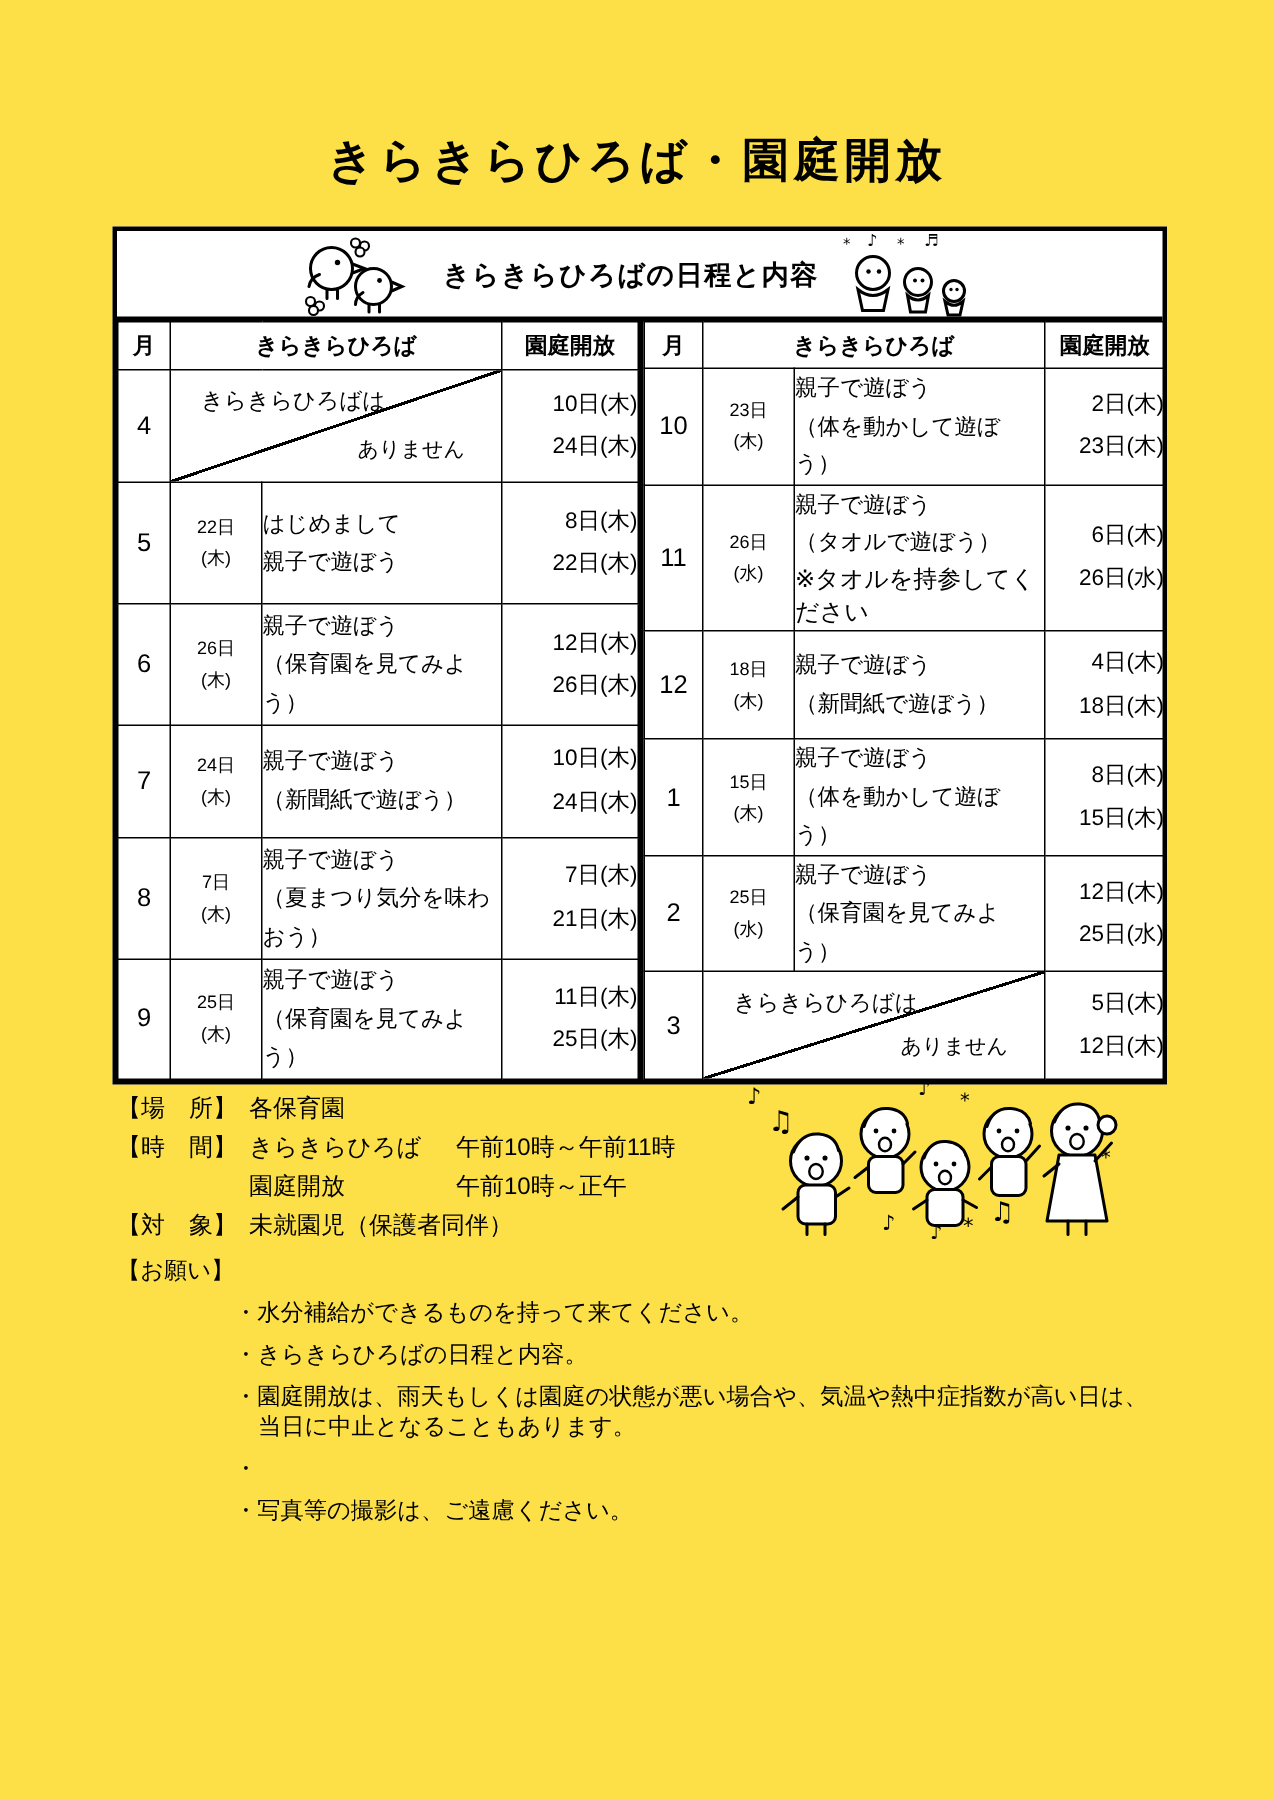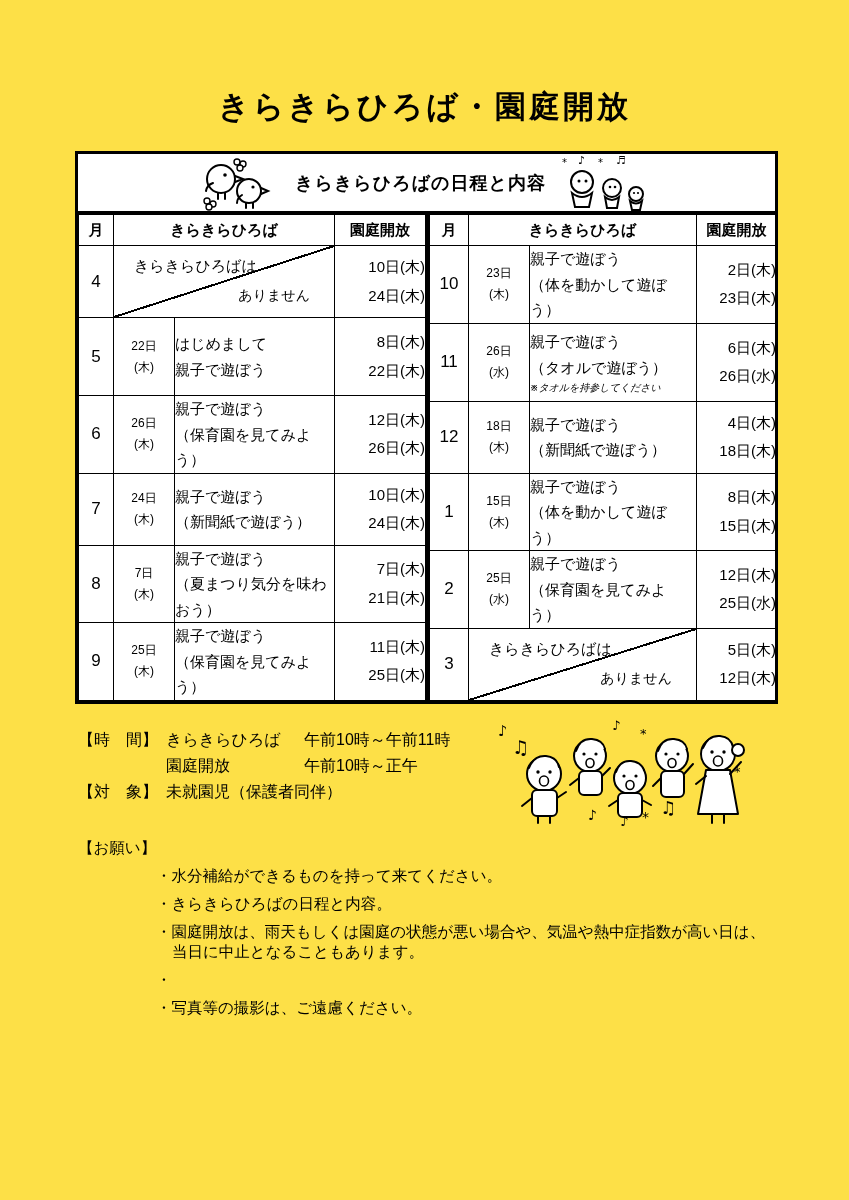--- a/index.html
+++ b/index.html
@@ -34,21 +34,21 @@
 
   table.half { border-collapse:collapse; table-layout:fixed; width:347px; flex:0 0 auto; }
   table.half td, table.half th { border:1px solid #000; padding:0; vertical-align:middle; }
   tr.hdr th { height:31px; font-size:15px; font-weight:bold; text-align:center; }
   tr.data-row { height:72px; }
   tr.data-row.tall { height:78px; }
 
   .c-month { text-align:center; font-size:17px; }
   .c-date  { text-align:center; font-size:12px; line-height:1.75; }
   .c-act   { text-align:left; padding:4px 2px 4px 8px; font-size:15px; line-height:1.7; }
-  .c-act .note { font-size:10px; line-height:1.4; margin-top:1px;font-style:italic; }
+  .c-act .note { font-size:16px; line-height:1.4; margin-top:1px; }
   .c-garden{ text-align:right; padding-right:15px; font-size:15px; line-height:1.9; white-space:nowrap; }
 
   td.closed-cell { position:relative; }
   .diag {
     position:absolute; top:0; left:0; right:0; bottom:0;
     background:linear-gradient(to top left,
       transparent calc(50% - 1px), #000 calc(50% - 1px),
       #000 calc(50% + 1px), transparent calc(50% + 1px));
   }
   .closed-l1 { position:absolute; top:11px; left:20px; font-size:15px; }
@@ -345,20 +345,24 @@
                 <div>12日(木)</div>
           </td>
         </tr>
       </tbody>
         </table>
     </div>
   </div>
 
   <div class="info">
     <div class="info-row">
+      <span class="info-label">【場　所】</span>
+      <span>各保育園</span>
+    </div>
+    <div class="info-row">
       <span class="info-label">【時　間】</span>
       <span class="time-name">きらきらひろば</span>
       <span>午前10時～午前11時</span>
     </div>
     <div class="info-row info-indent">
       <span class="time-name">園庭開放</span>
       <span>午前10時～正午</span>
     </div>
     <div class="info-row">
       <span class="info-label">【対　象】</span>

